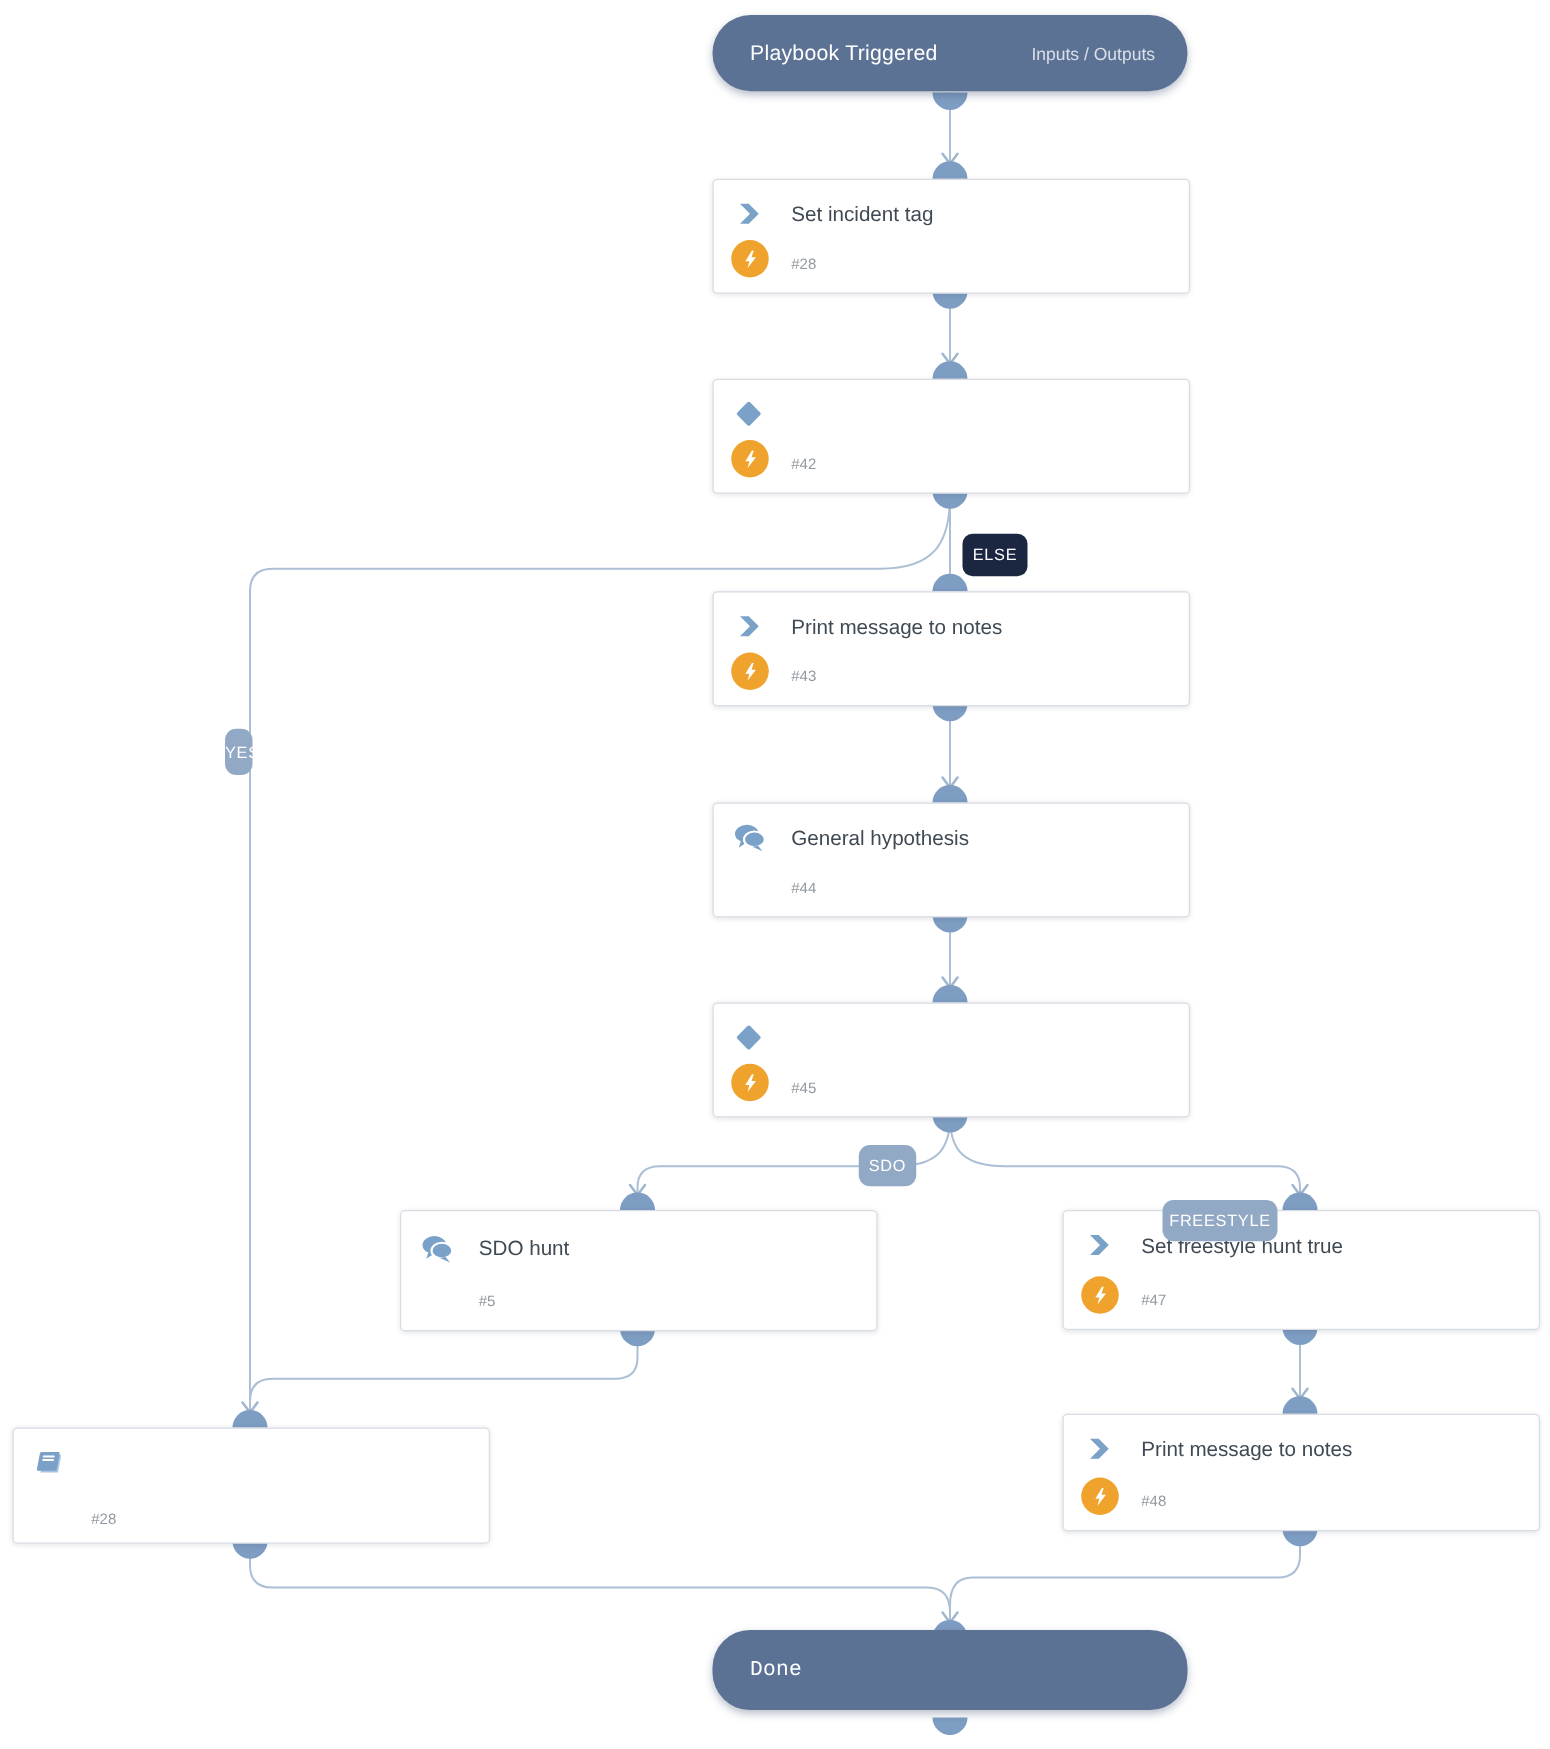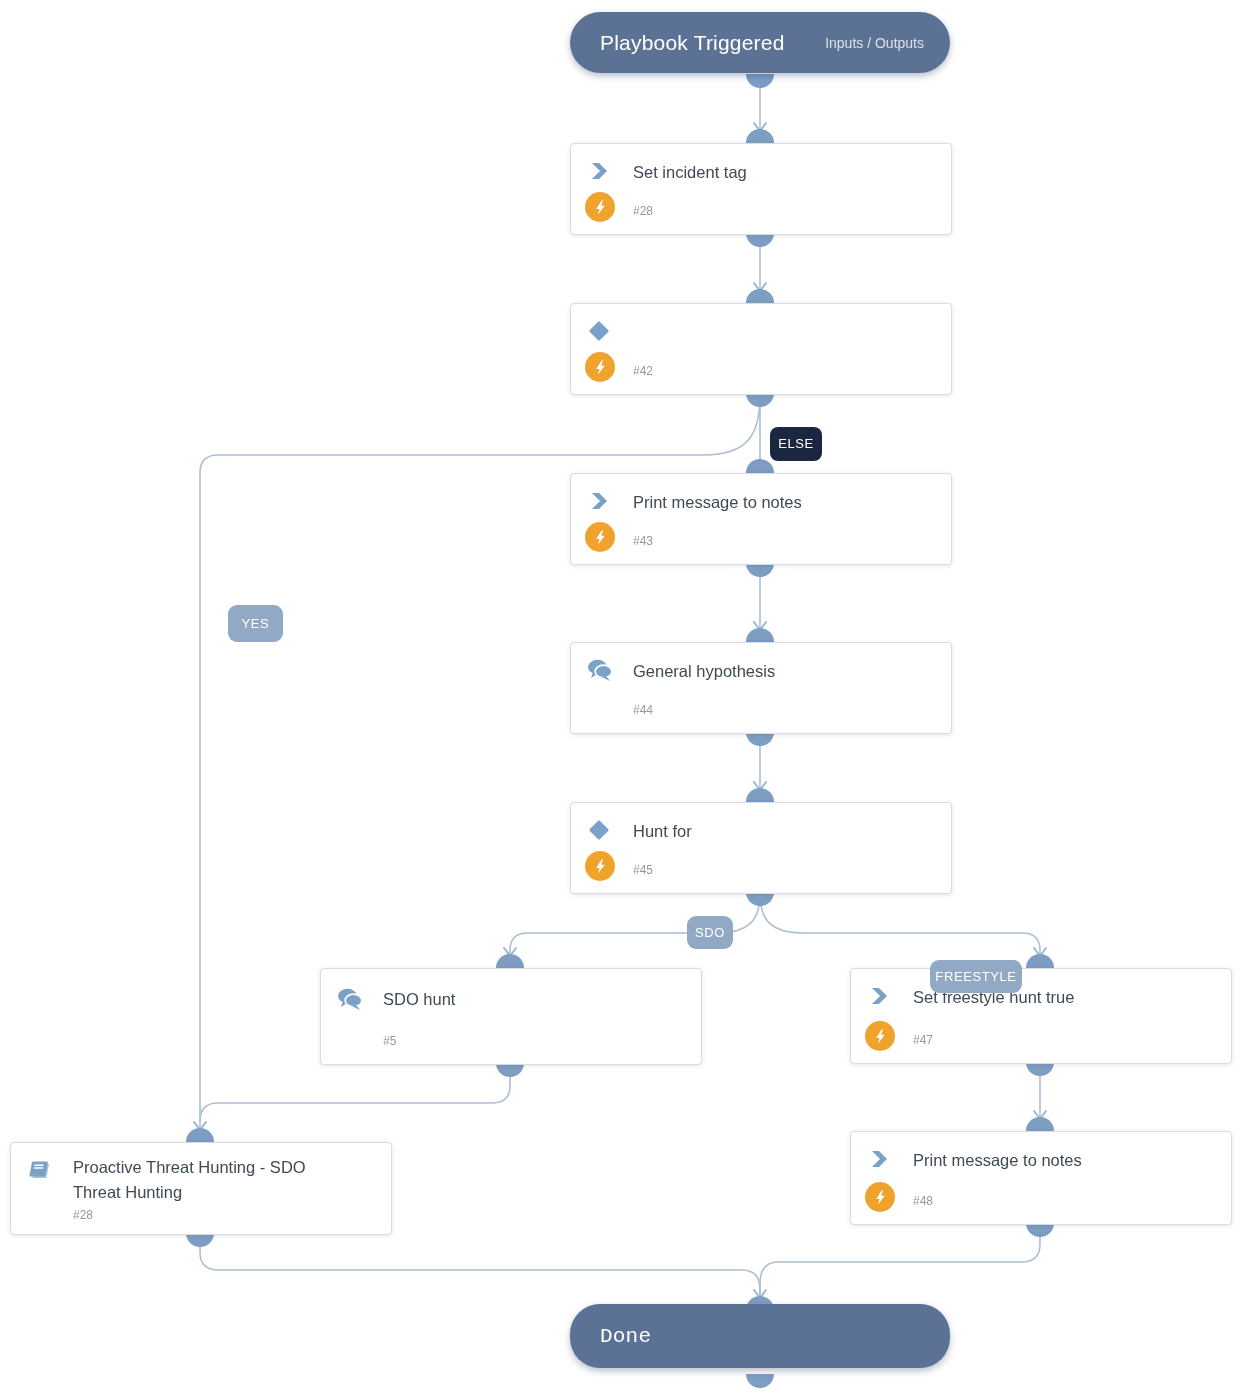--- a/index.html
+++ b/index.html
@@ -11,21 +11,21 @@
   #canvas{position:relative;width:1240px;height:1399px;background:#fff;overflow:hidden;
           font-family:"Liberation Sans",sans-serif;}
   #wires{position:absolute;left:0;top:0;z-index:1;}
   .wire{stroke:var(--line-blue);stroke-width:1.6;fill:none;}
   .arrow{stroke:#9fb6ce;stroke-width:2;fill:none;stroke-linecap:round;stroke-linejoin:round;}
   .dome{fill:var(--dome-blue);}
 
   .pill{position:absolute;z-index:3;background:var(--pill-bg);border-radius:32px;
         box-shadow:0 3px 7px rgba(50,70,100,.35);display:flex;align-items:center;
         justify-content:space-between;color:#fff;cursor:pointer;}
-  .pill .pill-title{font-size:21px;padding-left:30px;letter-spacing:.2px;}
+  .pill .pill-title{font-size:17px;padding-left:30px;letter-spacing:.2px;}
   .pill .pill-link{font-size:14px;color:rgba(255,255,255,.78);padding-right:26px;}
 
   .task{position:absolute;z-index:3;background:#fff;border:1px solid var(--box-border);
         border-radius:4px;box-shadow:0 1px 4px rgba(40,50,70,.13);cursor:pointer;}
   .task .t-icon{position:absolute;left:16px;top:15px;width:24px;height:24px;}
   .task .t-title{position:absolute;left:62px;top:16px;right:14px;font-size:16.5px;
                  line-height:25px;color:var(--title-text);}
   .task .t-id{position:absolute;left:62px;bottom:16px;font-size:12px;color:var(--id-text);}
   .task .bolt{position:absolute;left:14px;bottom:12px;width:30px;height:30px;border-radius:50%;
               background:var(--lightning-orange);display:flex;align-items:center;justify-content:center;}
@@ -148,21 +148,20 @@
     <span class="t-title">General hypothesis</span>
     <span class="t-id">#44</span>
   </div>
 
   <div class="task" style="left:570px;top:802px;width:380px;height:90px;">
     <span class="t-icon">
       <svg viewBox="0 0 24 24" width="24" height="24">
           <rect x="4.8" y="4.8" width="14.4" height="14.4" rx="1.5" transform="rotate(45 12 12)" fill="var(--icon-blue)"></rect>
         </svg>
     </span>
-    <span class="t-title">Hunt for</span>
     <span class="bolt">
       <svg viewBox="0 0 24 24" width="17" height="17">
           <path d="M13.5 2 L6 14 L10.6 14 L8.5 22 L18 9.5 L13 9.5 L15.5 2 Z" fill="#fff"></path>
         </svg>
     </span>
     <span class="t-id">#45</span>
   </div>
 
   <div class="task" style="left:320px;top:968px;width:380px;height:95px;">
     <span class="t-icon" style="top:18px;">
@@ -193,21 +192,20 @@
   </div>
 
   <div class="task" style="left:10px;top:1142px;width:380px;height:91px;">
     <span class="t-icon">
       <svg viewBox="0 0 24 24" width="24" height="24">
         <path d="M8 6 L22 6 L19.4 20 L5.4 20 Z" fill="#a9c3dd"></path>
         <path d="M6.3 3.5 L19.8 3.5 Q21 3.5 20.8 4.7 L18.4 17.3 Q18.2 18.5 17 18.5 L3.5 18.5 Q2.3 18.5 2.5 17.3 L4.9 4.7 Q5.1 3.5 6.3 3.5 Z" fill="var(--icon-blue)"></path>
         <path d="M8 7.2 L16 7.2 M7.5 10 L15.5 10" stroke="#fff" stroke-width="1.5" stroke-linecap="round"></path>
       </svg>
     </span>
-    <span class="t-title" style="top:12px;width:272px;">Proactive Threat Hunting - SDO Threat Hunting</span>
     <span class="t-id" style="bottom:12px;">#28</span>
   </div>
 
   <div class="task" style="left:850px;top:1131px;width:380px;height:92px;">
     <span class="t-icon">
       <svg viewBox="0 0 24 24" width="24" height="24">
           <path d="M5 4 L12 4 L20 12 L12 20 L5 20 L13 12 Z" fill="var(--icon-blue)"></path>
         </svg>
     </span>
     <span class="t-title">Print message to notes</span>
@@ -217,17 +215,17 @@
         </svg>
     </span>
     <span class="t-id">#48</span>
   </div>
 
   <div class="pill" style="left:570px;top:1304px;width:380px;height:64px;border-radius:30px;font-family:Liberation Mono, monospace;">
     <span class="pill-title">Done</span>
   </div>
 
   <div class="blabel dark" style="left:734px;top:427px;width:52px;height:34px;line-height:34px;">ELSE</div>
-  <div class="blabel" style="left:180px;top:605px;width:55px;height:37px;line-height:37px;margin-left:48px;">YES</div>
+  <div class="blabel" style="left:180px;top:583px;width:22px;height:37px;line-height:37px;">YES</div>
   <div class="blabel" style="left:687px;top:916px;width:46px;height:33px;line-height:33px;">SDO</div>
   <div class="blabel" style="left:930px;top:916px;width:92px;height:33px;line-height:33px;margin-top:44px;">FREESTYLE</div>
 
 </div>
 
 </body></html>

